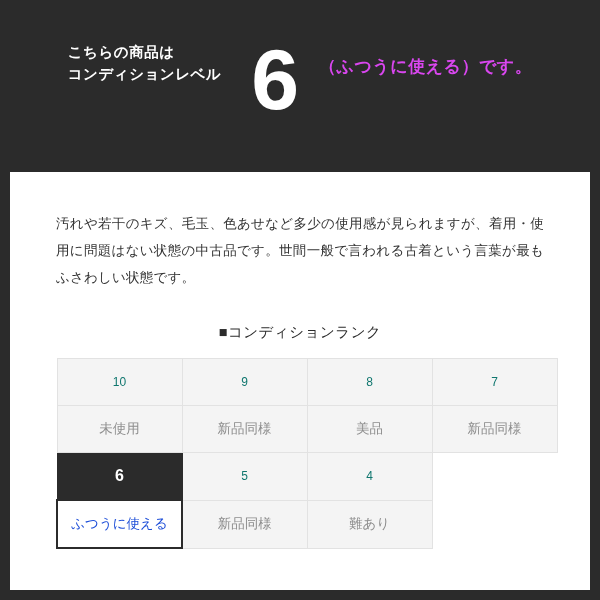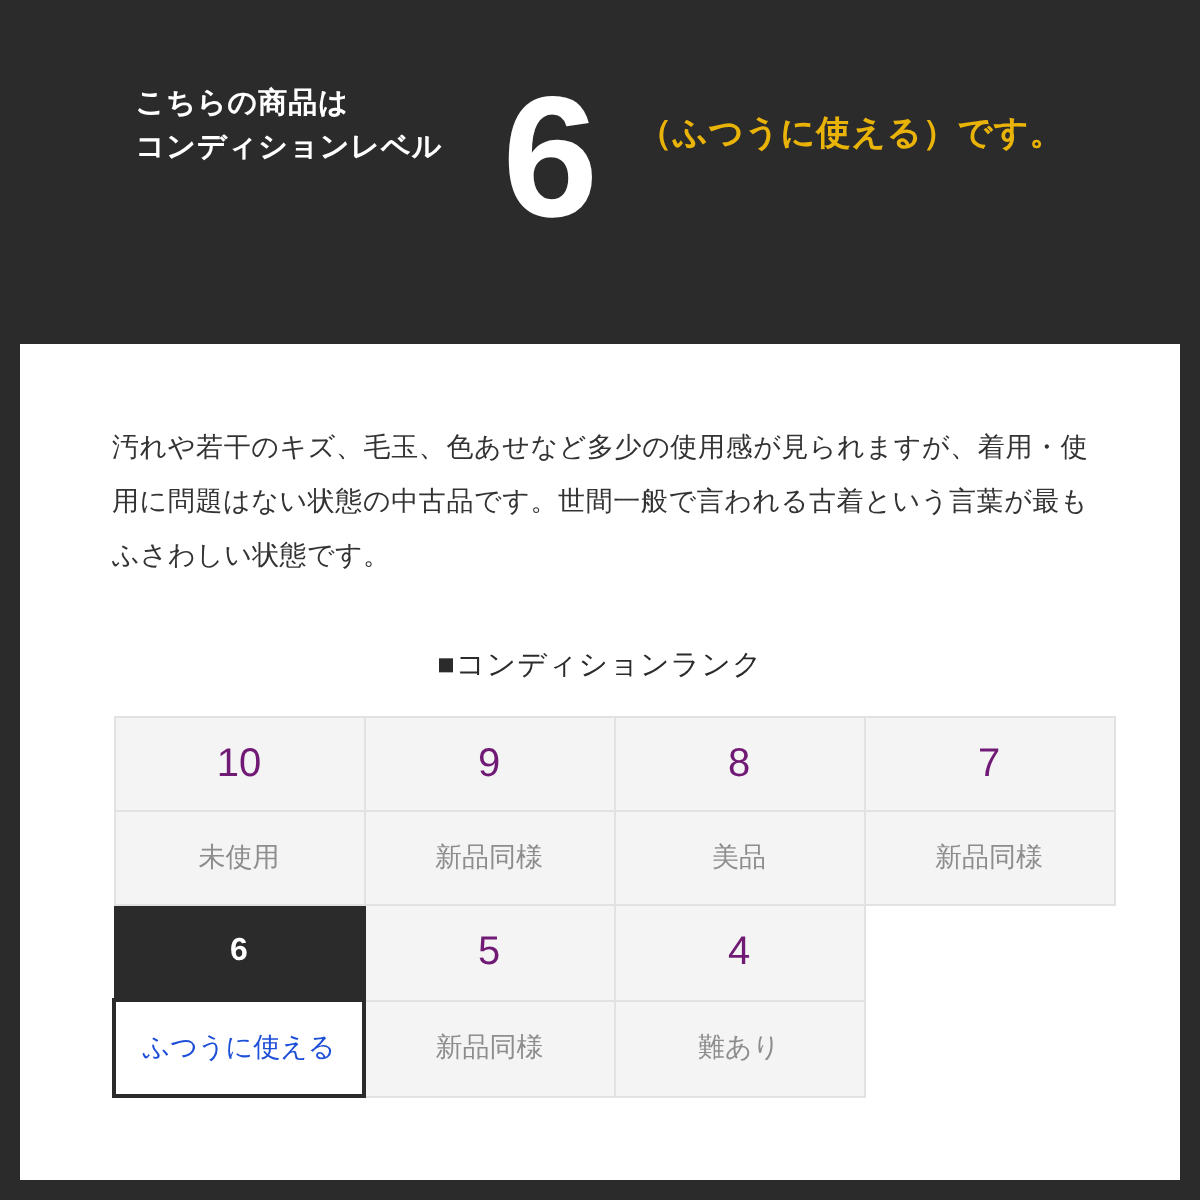--- a/index.html
+++ b/index.html
@@ -54,21 +54,21 @@
     font-weight: bold;
     line-height: 0.9;
     color: #ffffff;
     letter-spacing: -2px;
     margin: 0 6px 6px 0;
     font-family: "Liberation Sans", sans-serif;
   }
   .header-tail {
     font-size: 17px;
     font-weight: bold;
-    color: #eab308;
+    color: #d946ef;
     letter-spacing: 0.5px;
     padding-top: 14px;
   }
 
   
   .card {
     position: absolute;
     left: 10px;
     top: 172px;
     width: 580px;
@@ -105,22 +105,22 @@
     width: 124px;
     height: 46px;
     text-align: center;
     vertical-align: middle;
     color: #8d8d8d;
     background: #f4f4f4;
     font-size: 14px;
     padding: 0;
   }
   .rank-table td.num {
-    font-size: 20px;
-    color: #701a75;
+    font-size: 12px;
+    color: #0f766e;
     background: #f4f4f4;
     font-weight: normal;
   }
   .rank-table td.label {
     font-size: 13.5px;
     background: #f4f4f4;
     color: #8d8d8d;
     margin-left: 20px;
   }
   .rank-table td.empty {

